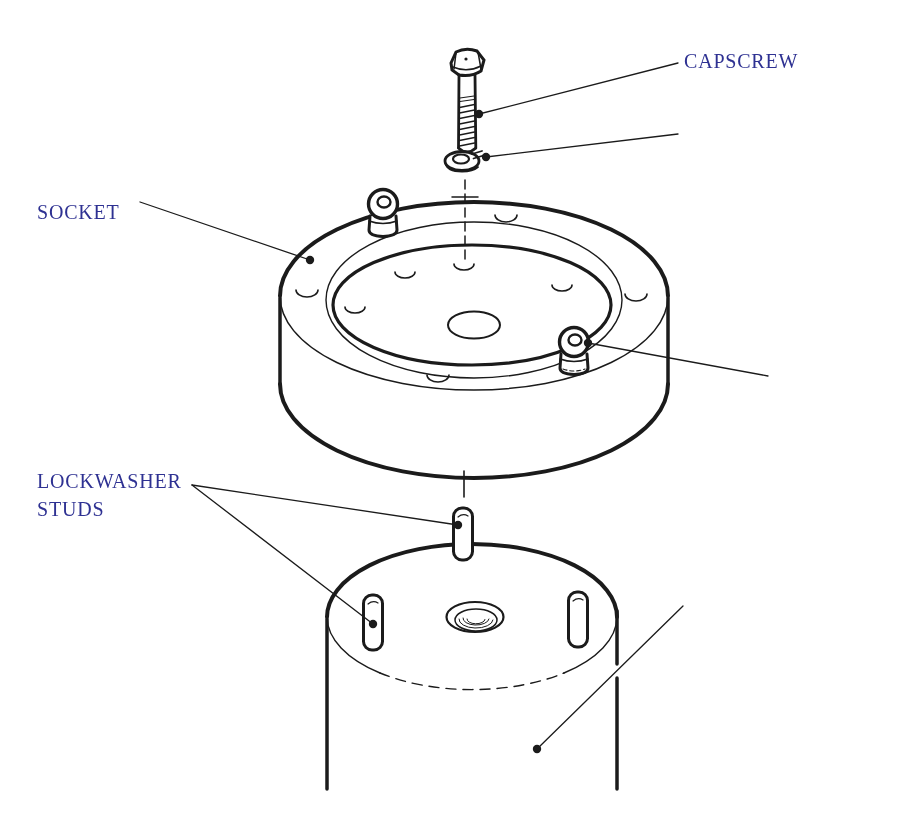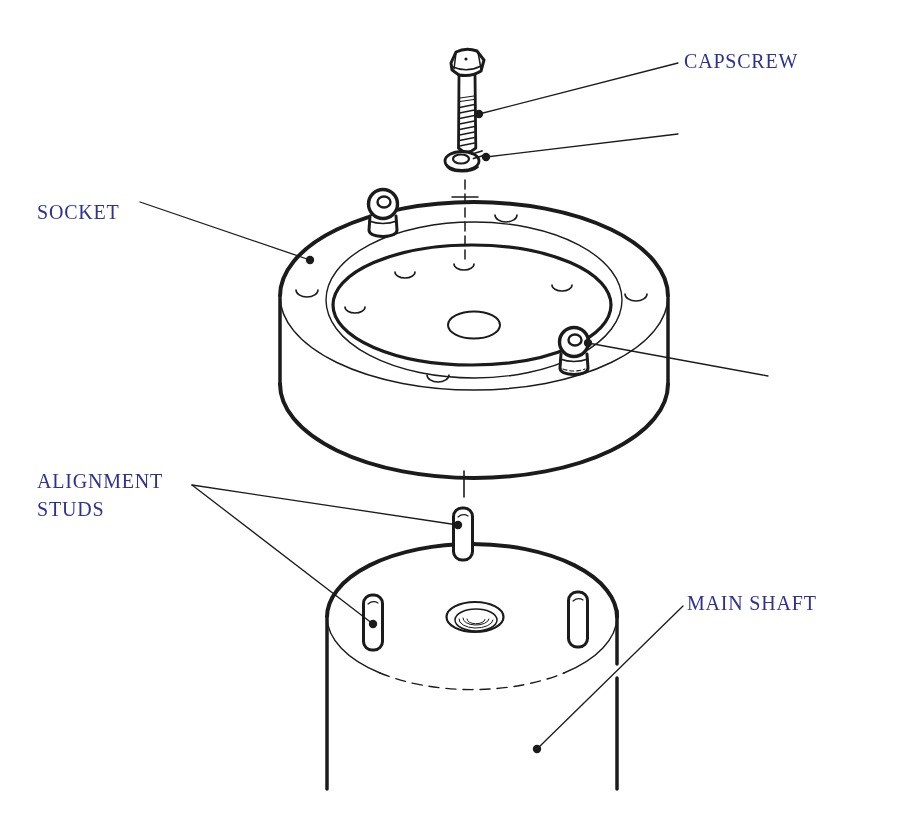--- a/index.html
+++ b/index.html
@@ -151,15 +151,14 @@
         <circle cx="588" cy="343" r="4.2"></circle>
         <circle cx="458" cy="525" r="4.2"></circle>
         <circle cx="373" cy="624" r="4.2"></circle>
         <circle cx="537" cy="749" r="4.2"></circle>
       </g>
     </g>
   </svg>
 
   <div class="part-label" style="left:684px;top:47px;">CAPSCREW</div>
   <div class="part-label" style="left:37px;top:192px;margin-top:6px;">SOCKET</div>
-  <div class="part-label wrap" style="left:37px;top:467px;">ALIGNMENT STUDS</div>
-  <div class="part-label" style="left:687px;top:589px;">MAIN SHAFT</div>
+  <div class="part-label wrap" style="left:37px;top:467px;">LOCKWASHER STUDS</div>
 </div>
 
 </body></html>

